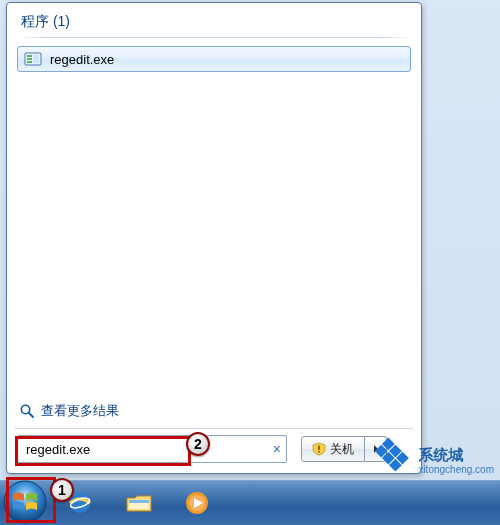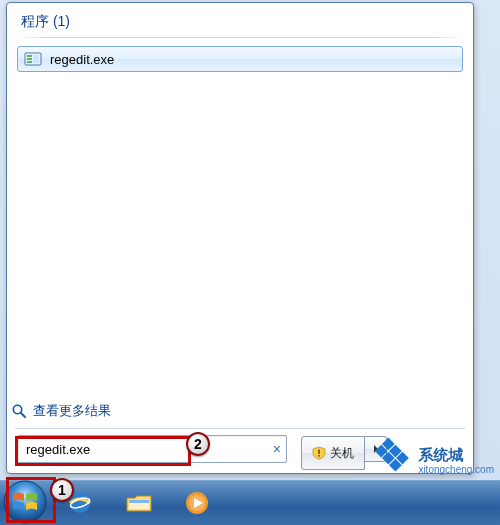--- a/index.html
+++ b/index.html
@@ -8,21 +8,21 @@
 
   .canvas {
     position: absolute; inset: 0;
     background: linear-gradient(to bottom, #d9e7f6 0%, #cfe0f2 100%);
   }
 
   
   .startmenu {
     position: absolute;
     left: 6px; top: 2px;
-    width: 468px; height: 472px;
+    width: 416px; height: 472px;
     background: #fff;
     border: 1px solid #5a7ba6;
     border-radius: 4px;
     box-shadow: 1px 2px 6px rgba(0,0,0,0.25);
     display: flex;
     flex-direction: column;
   }
 
   .results-header {
     padding: 10px 14px 4px 14px;
@@ -47,21 +47,21 @@
     font-size: 13px;
     color: #000;
     cursor: pointer;
   }
   .result-item .ricon { width: 18px; height: 18px; }
 
   .body-fill { flex: 1; }
 
   .more-row {
     display: flex; align-items: center; gap: 6px;
-    padding: 6px 12px 8px 4px;
+    padding: 6px 12px 8px 12px;
     color: #0b3f8a; font-size: 13px; cursor: pointer;
   }
   .more-row .mag { width: 16px; height: 16px; }
 
   .bottom-sep {
     height: 1px;
     background: #c9d7e6;
     margin: 0 8px 6px 8px;
   }
 
@@ -100,21 +100,21 @@
   }
   .shutdown-btn, .shutdown-arrow {
     display: flex; align-items: center; justify-content: center;
     border: 1px solid #8a9bb0;
     background: linear-gradient(to bottom, #fdfdfd 0%, #eef2f6 48%, #e1e7ee 52%, #f5f8fb 100%);
     font-size: 12px; color: #222;
     cursor: pointer;
   }
   .shutdown-btn {
     border-radius: 3px 0 0 3px;
-    padding: 16px 10px;
+    padding: 8px 10px;
     gap: 4px;
   }
   .shutdown-arrow {
     border-left: none;
     border-radius: 0 3px 3px 0;
     width: 22px;
   }
   .shutdown-arrow svg { width: 8px; height: 8px; }
   .shield { width: 14px; height: 14px; }
 

